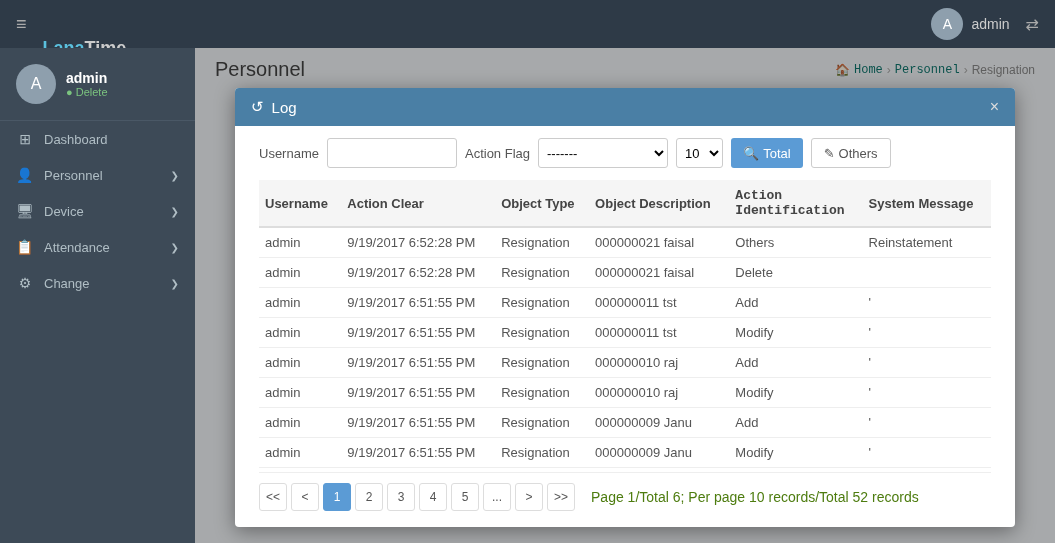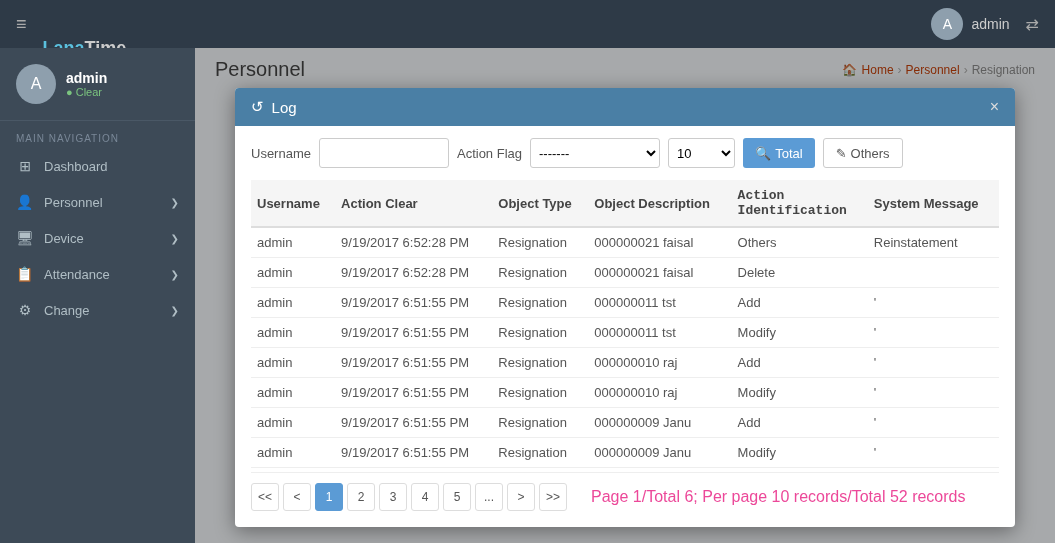--- a/index.html
+++ b/index.html
@@ -62,21 +62,21 @@
     
     .content-area { flex: 1; background: #f0f3f5; position: relative; overflow: hidden; }
 
     
     .page-header {
       background: #f0f3f5; padding: 10px 20px;
       display: flex; align-items: center; justify-content: space-between;
     }
     .page-title { font-size: 20px; color: #444; font-weight: 300; }
     .breadcrumb { display: flex; align-items: center; gap: 4px; font-size: 12px; color: #888; }
-    .breadcrumb a { color: #c2410c; text-decoration: none; }
+    .breadcrumb a { color: #0f766e; text-decoration: none; font-family: Liberation Mono, monospace; }
     .breadcrumb .sep { color: #aaa; }
 
     
     .overlay {
       position: absolute; top: 0; left: 0; right: 0; bottom: 0;
       background: rgba(0,0,0,0.3); z-index: 10;
     }
 
     
     .modal {
@@ -85,21 +85,21 @@
       box-shadow: 0 4px 20px rgba(0,0,0,0.4); overflow: hidden;
       max-width: 780px; margin: 0 auto;
     }
     .modal-header {
       background: #4a7fa5; color: #fff;
       padding: 10px 16px; display: flex; align-items: center;
       justify-content: space-between;
     }
     .modal-title { display: flex; align-items: center; gap: 8px; font-size: 15px; }
     .modal-close { cursor: pointer; font-size: 16px; color: #ddd; }
-    .modal-body { padding: 12px 16px; }
+    .modal-body { padding: 12px 24px; }
 
     
     .filter-row {
       display: flex; align-items: center; gap: 8px; margin-bottom: 12px;
     }
     .filter-label { font-size: 13px; color: #555; white-space: nowrap; }
     .filter-input {
       height: 30px; border: 1px solid #ccc; border-radius: 3px;
       padding: 0 8px; font-size: 13px; width: 130px;
     }
@@ -139,21 +139,21 @@
       display: flex; align-items: center; gap: 4px;
       padding: 10px 0 4px; border-top: 1px solid #eee; margin-top: 4px;
     }
     .page-btn {
       min-width: 28px; height: 28px; border: 1px solid #ddd;
       background: #fff; border-radius: 3px; cursor: pointer;
       font-size: 12px; color: #555; display: flex; align-items: center;
       justify-content: center; padding: 0 6px;
     }
     .page-btn.active { background: #5b9bd5; color: #fff; border-color: #5b9bd5; }
-    .page-info { margin-left: 20px; color: #ec4899; font-size: 16px; }
+    .page-info { margin-left: 12px; color: #4d7c0f; font-size: 14px; }
 
     .action-identification-col { min-width: 100px; font-family: Liberation Mono, monospace; }
   </style>
 </head>
 <body>
 
 <div class="top-nav">
   <div style="display:flex;align-items:center;gap:16px;">
     <span class="hamburger-icon">≡</span>
     <div class="top-nav-brand">
@@ -169,24 +169,23 @@
   </div>
 </div>
 
 <div class="main-layout">
 
   <div class="sidebar">
     <div class="sidebar-user">
       <div class="sidebar-avatar">A</div>
       <div class="sidebar-user-info">
         <div class="name">admin</div>
-        <div class="status">● Clear</div>
+        <div class="status">● Delete</div>
       </div>
     </div>
-    <div class="sidebar-section-label">MAIN NAVIGATION</div>
 
     <div class="sidebar-item">
       <span class="si-icon">⊞</span>
       <span>Dashboard</span>
     </div>
     <div class="sidebar-item">
       <span class="si-icon">👤</span>
       <span>Personnel</span>
       <span class="si-arrow">❯</span>
     </div>
@@ -237,21 +236,21 @@
           <span class="filter-label">Username</span>
           <input type="text" class="filter-input" value="" style="">
           <span class="filter-label">Action Flag</span>
           <select class="filter-select" style="width:130px;">
             <option>-------</option>
             <option>Add</option>
             <option>Modify</option>
             <option>Delete</option>
             <option>Others</option>
           </select>
-          <select class="filter-select" style="width:67px;">
+          <select class="filter-select" style="width:47px;">
             <option>10</option>
             <option>20</option>
             <option>50</option>
             <option>100</option>
           </select>
           <button class="btn-search">
             <span>🔍</span>
             <span>Total</span>
           </button>
           <button class="btn-clear">

